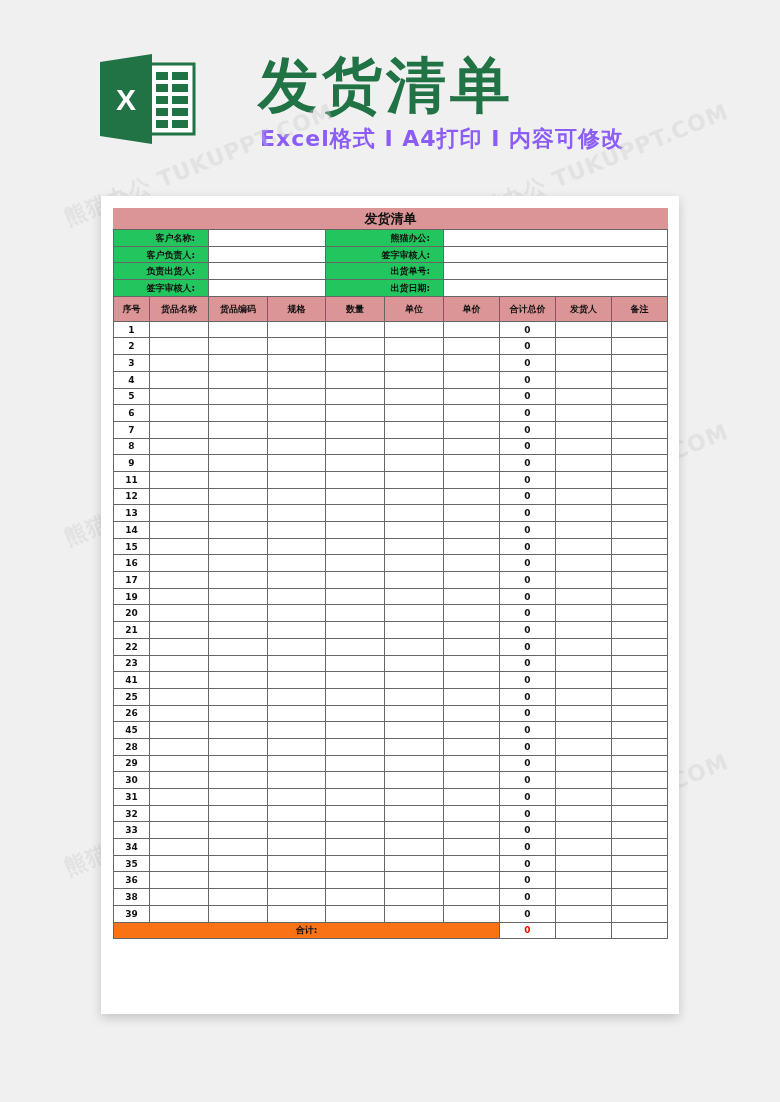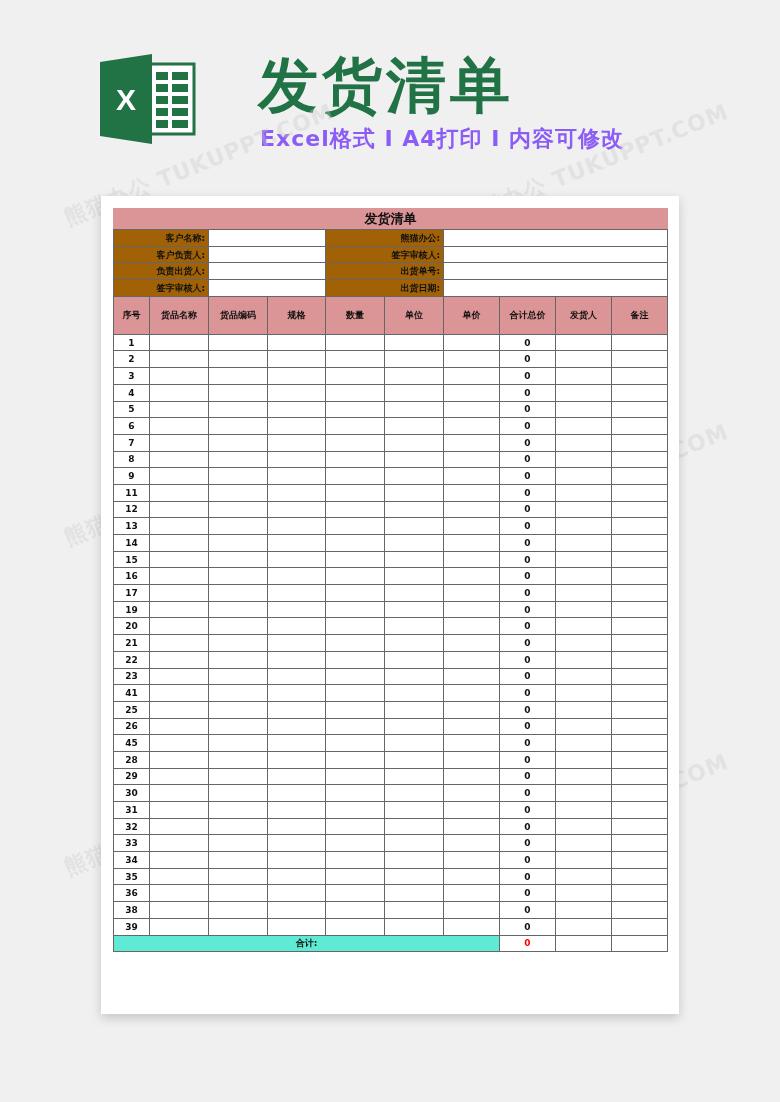--- a/index.html
+++ b/index.html
@@ -36,24 +36,24 @@
     font-size: 9px; color: #111;
   }
   .sheet td {
     border: 1px solid #666; height: 16.7px; padding: 0; text-align: center;
     font-weight: bold; overflow: hidden; white-space: nowrap; line-height: 14px;
   }
   .sheet .title-cell {
     background: #dc9596; height: 21px; font-size: 13px; border-color: #dc9596;
     border-bottom: 1px solid #666;
   }
-  .sheet .label-cell { background: #a16207; text-align: right; padding-right: 3px; }
-  .sheet .hdr-cell { background: #dc9596; height: 38px; }
+  .sheet .label-cell { background: #22c55e; text-align: right; padding-right: 13px; }
+  .sheet .hdr-cell { background: #dc9596; height: 25px; }
   .sheet .val-cell { background: #fff; }
-  .sheet .total-label { background: #5eead4; }
+  .sheet .total-label { background: #f97316; }
   .sheet .total-val { color: #ff0000; }
 </style>
 </head>
 <body>
 
 <div class="banner">
   <svg class="excel-logo" viewBox="0 0 98 90">
     <rect x="40" y="10" width="54" height="70" fill="#fff" stroke="#217346" stroke-width="3"></rect>
     <g fill="#217346">
       <rect x="56" y="18" width="12" height="8"></rect>

